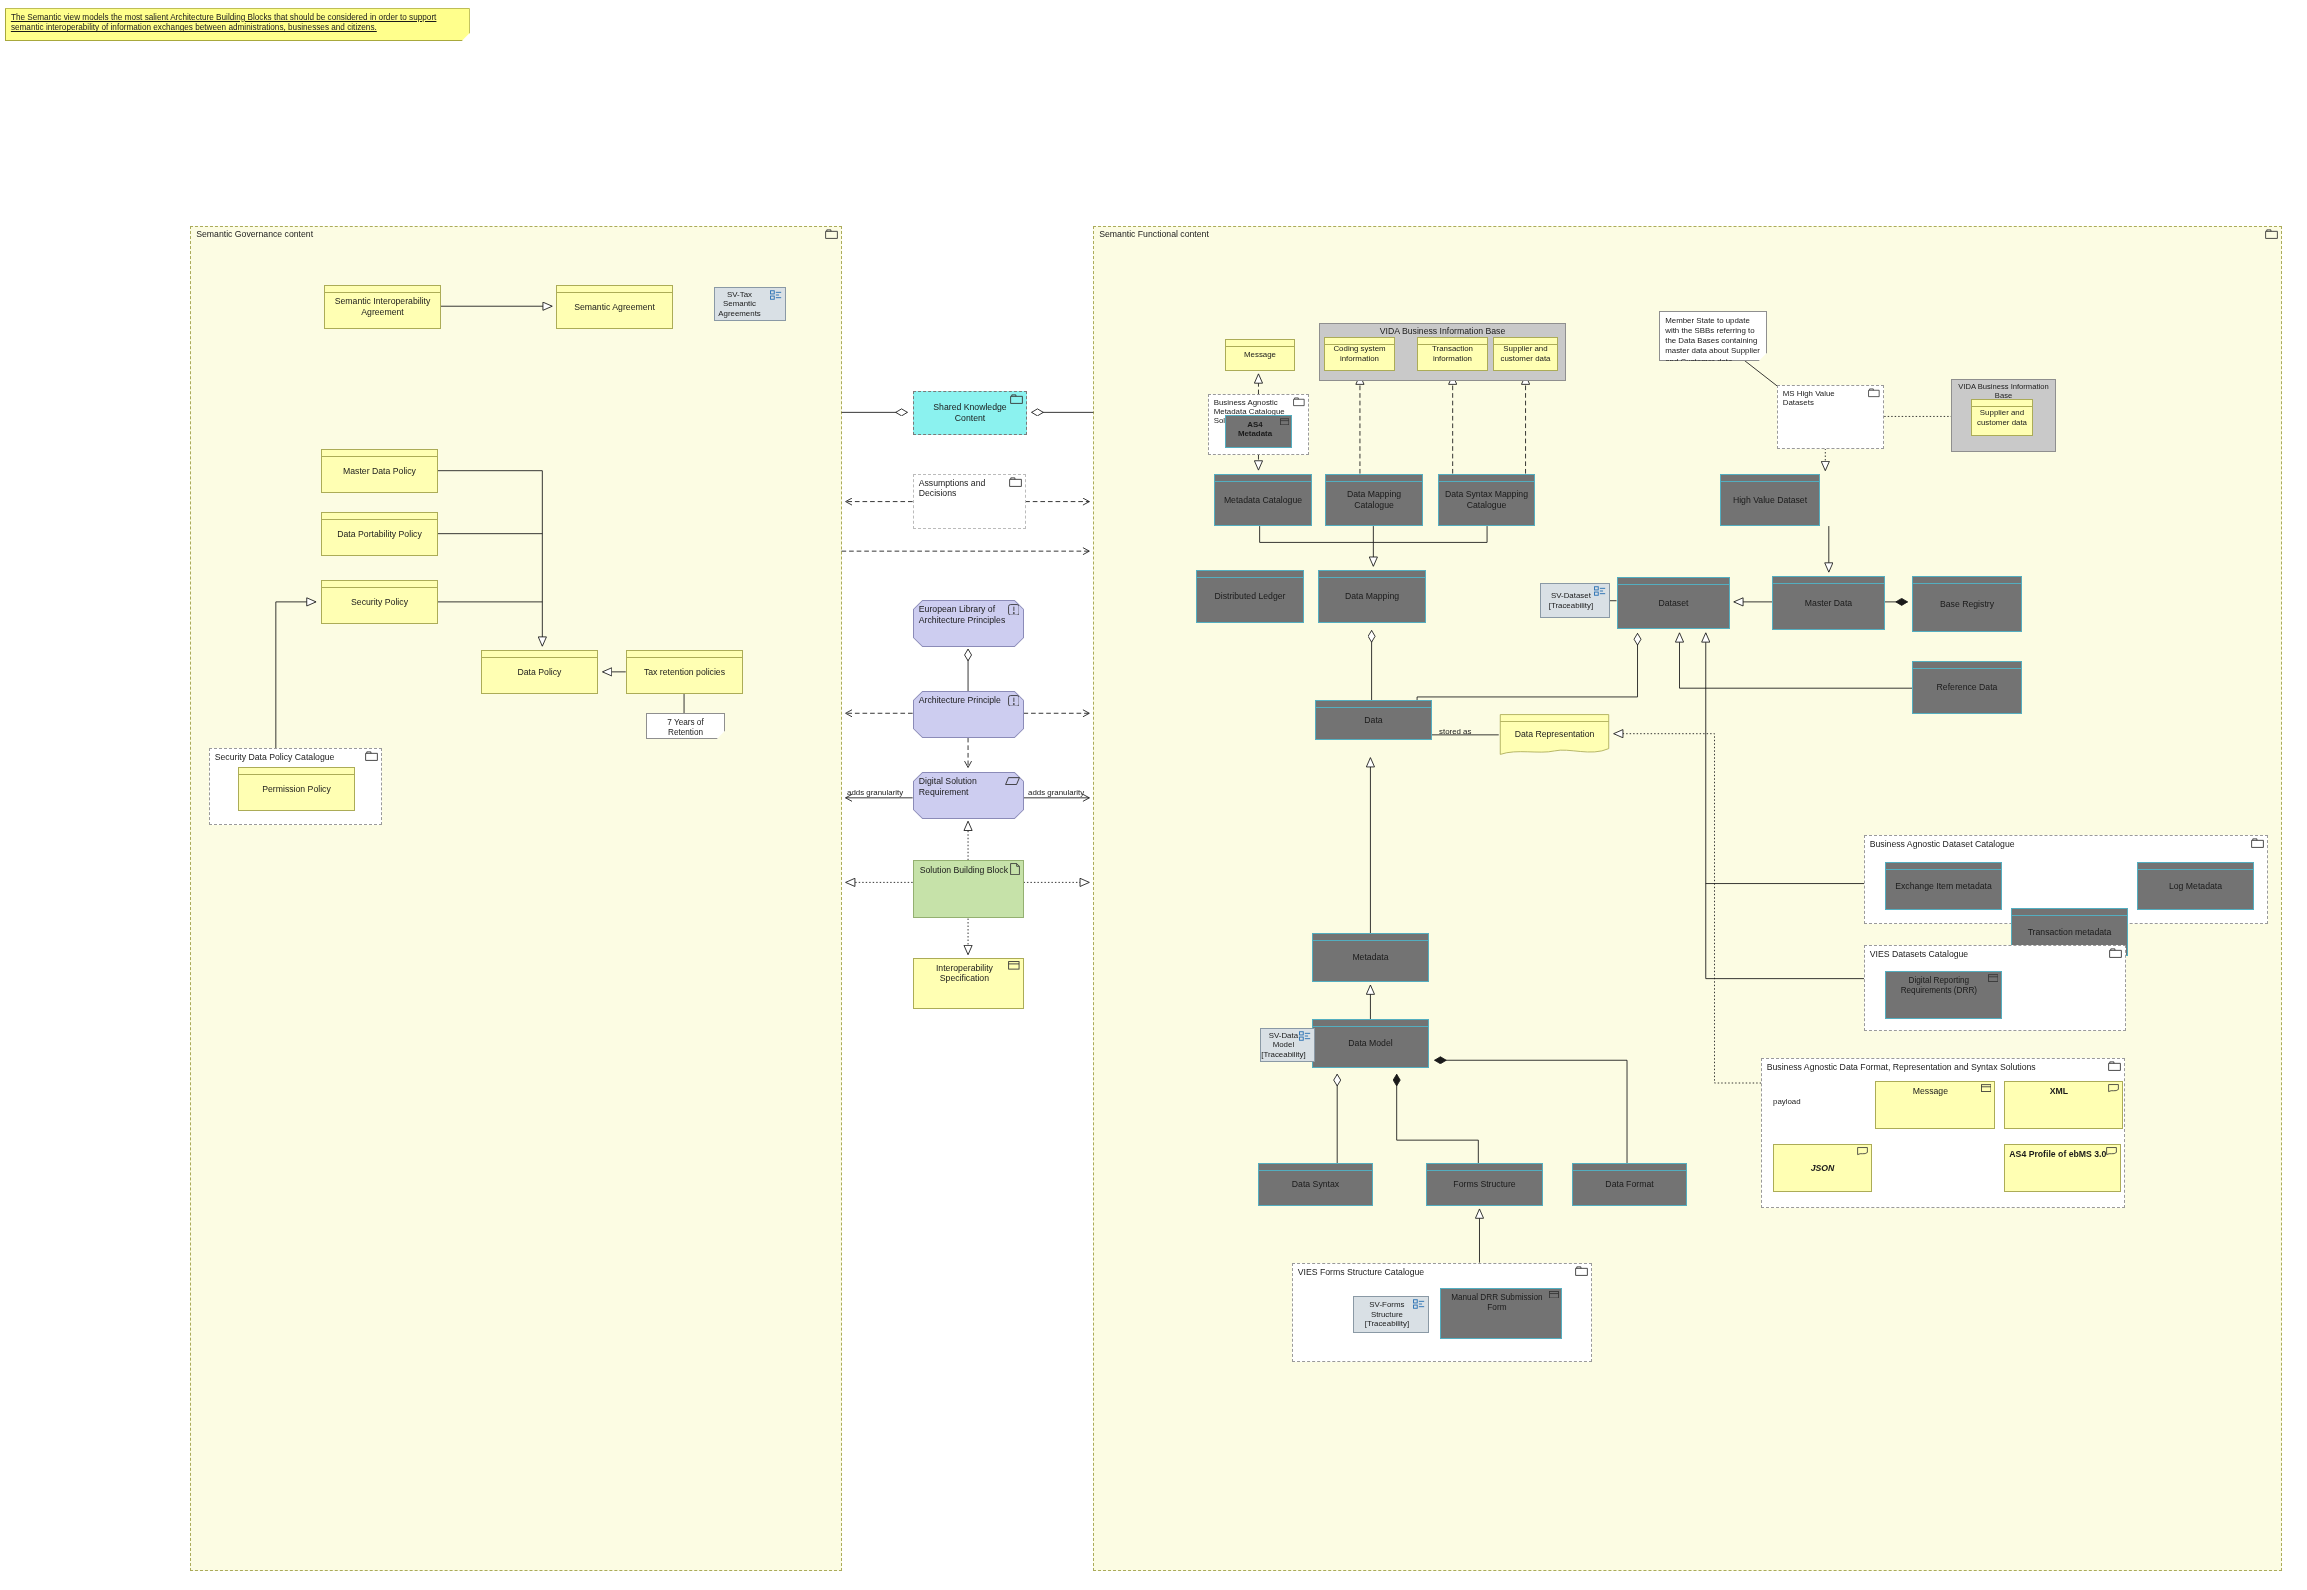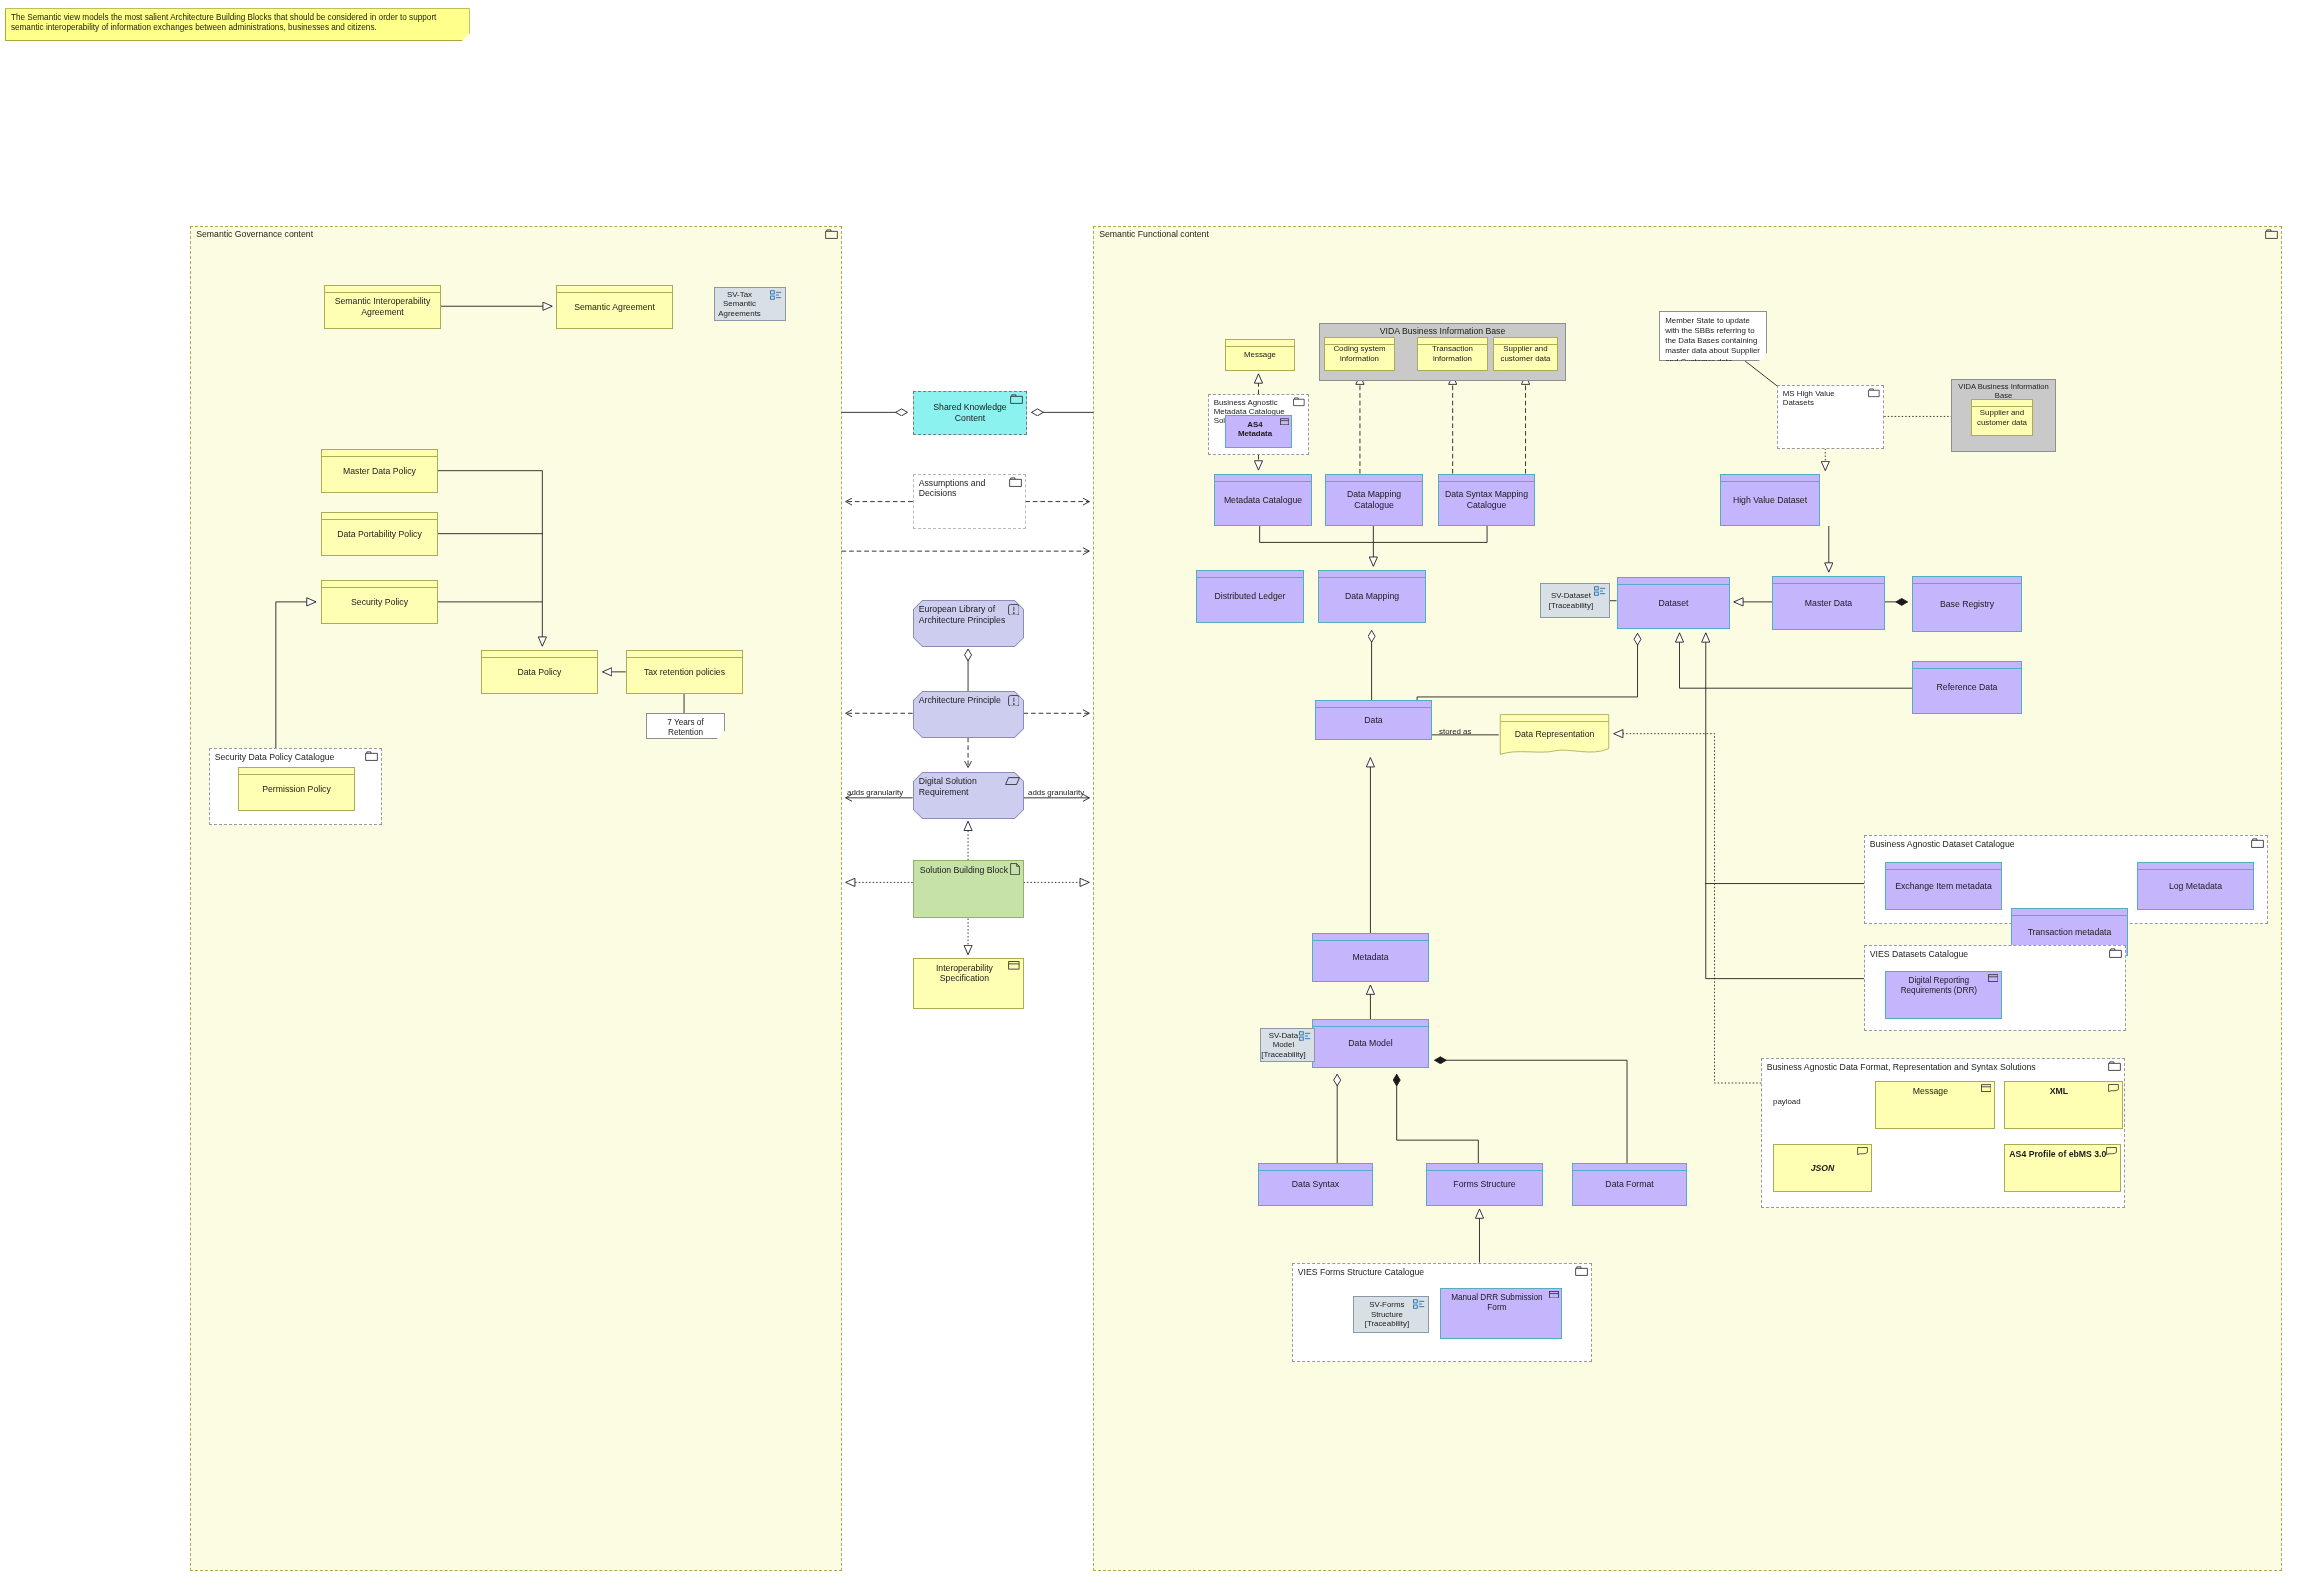--- a/index.html
+++ b/index.html
@@ -5,33 +5,33 @@
   html,body{margin:0;padding:0;}
   body{width:2307px;height:1591px;position:relative;background:#ffffff;
        font-family:"Liberation Sans", sans-serif;color:#1a1a1a;overflow:hidden;}
   .cont{position:absolute;background:#FCFCE3;border:1.2px dashed #ABAB5A;box-sizing:border-box;}
   .cont > .ctitle{position:absolute;top:2.3px;left:5.2px;font-size:8.7px;}
   .node{position:absolute;display:flex;align-items:center;justify-content:center;
         text-align:center;font-size:8.7px;line-height:1.22;box-sizing:border-box;padding:1.7px 3.5px;}
   .ltop{align-items:flex-start;padding-top:3.5px;}
   .obj{border:0.9px solid;}
   .yellow{background:#FFFFB3;border-color:#ACAC57;}
-  .cyan{background:#c4b5fd;border-color:#53AEC0;}
+  .cyan{background:#737373;border-color:#53AEC0;}
   .skc{background:#8BF2EF;border:0.9px dashed #7a7a7a;}
   .green{background:#C6E2A9;border-color:#94B071;}
   .appc{background:#D9E0E5;border-color:#8A99A5;font-size:7.9px;}
   .band::before{content:"";position:absolute;top:5.8px;left:0;right:0;border-top:0.9px solid;border-color:inherit;}
   .group{position:absolute;border:0.9px dashed #9a9a9a;background:#ffffff;box-sizing:border-box;}
   .group > .gtitle{position:absolute;top:2.9px;left:4.7px;font-size:8.7px;text-align:left;max-width:calc(100% - 20px);}
   .graygroup{position:absolute;background:#C9C9C9;border:0.9px solid #8F8F8F;box-sizing:border-box;}
   .graygroup > .gtitle{position:absolute;top:2.3px;left:0;right:0;text-align:center;font-size:8.7px;}
   .note{position:absolute;background:#ffffff;border:0.9px solid #8f8f8f;font-size:8.2px;
         padding:3.5px 5.2px;box-sizing:border-box;text-align:left;line-height:1.3;
         clip-path:polygon(0 0,100% 0,100% calc(100% - 8.2px),calc(100% - 8.2px) 100%,0 100%);}
-  .note.y{background:#FFFF8C;border-color:#A8A83C;}
+  .note.y{background:#FFFF8C;border-color:#A8A83C;text-decoration:underline;}
   .oct{position:absolute;}
   .oct .bg{position:absolute;inset:0;background:#8B8BB8;
            clip-path:polygon(9.3px 0,calc(100% - 9.3px) 0,100% 9.3px,100% calc(100% - 9.3px),calc(100% - 9.3px) 100%,9.3px 100%,0 calc(100% - 9.3px),0 9.3px);}
   .oct .fg{position:absolute;inset:0.9px;background:#CDCDF0;
            clip-path:polygon(8.7px 0,calc(100% - 8.7px) 0,100% 8.7px,100% calc(100% - 8.7px),calc(100% - 8.7px) 100%,8.7px 100%,0 calc(100% - 8.7px),0 8.7px);}
   .oct .lbl{position:absolute;top:4.1px;left:5.8px;right:16.3px;text-align:left;font-size:8.7px;line-height:1.22;}
   .ic{position:absolute;top:2.3px;right:2.9px;}
   .b{font-weight:bold;} .i{font-style:italic;}
   .edgelabel{position:absolute;font-size:7.9px;background:transparent;white-space:nowrap;}
   svg.wire{position:absolute;left:0;top:0;pointer-events:none;}

